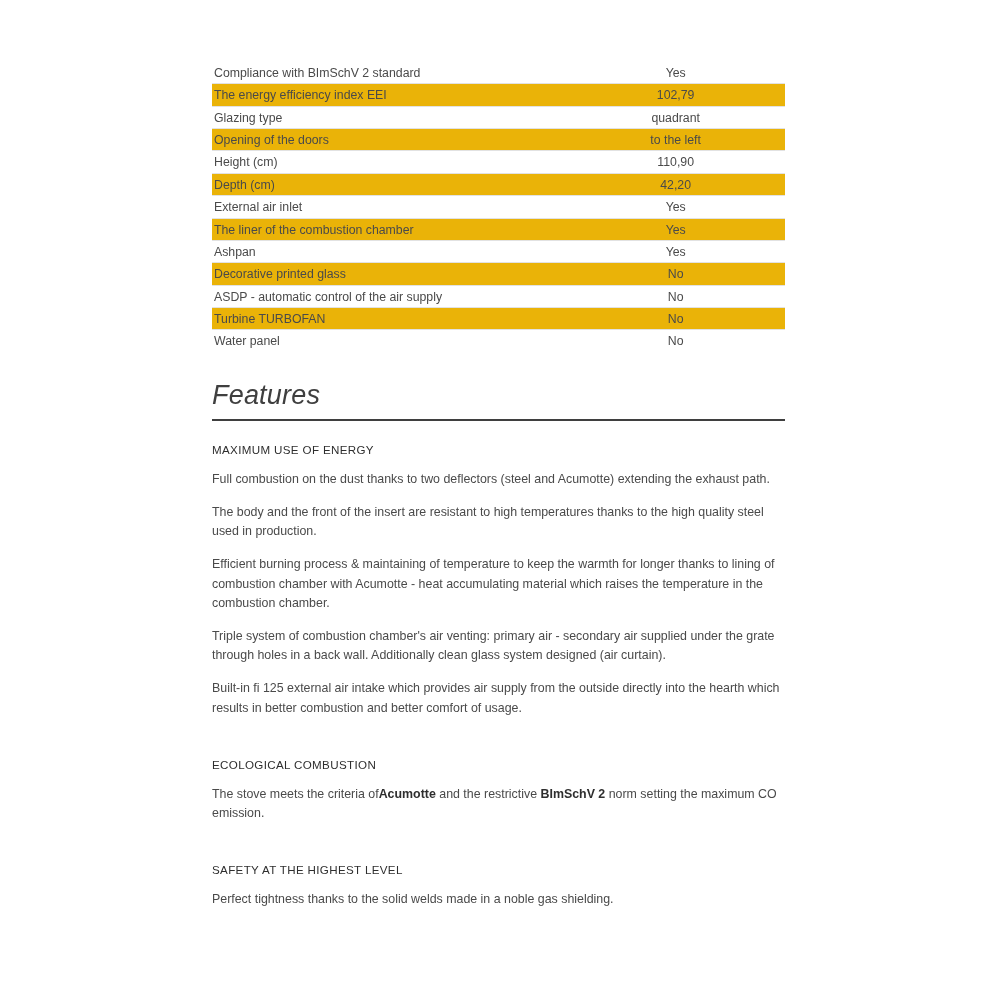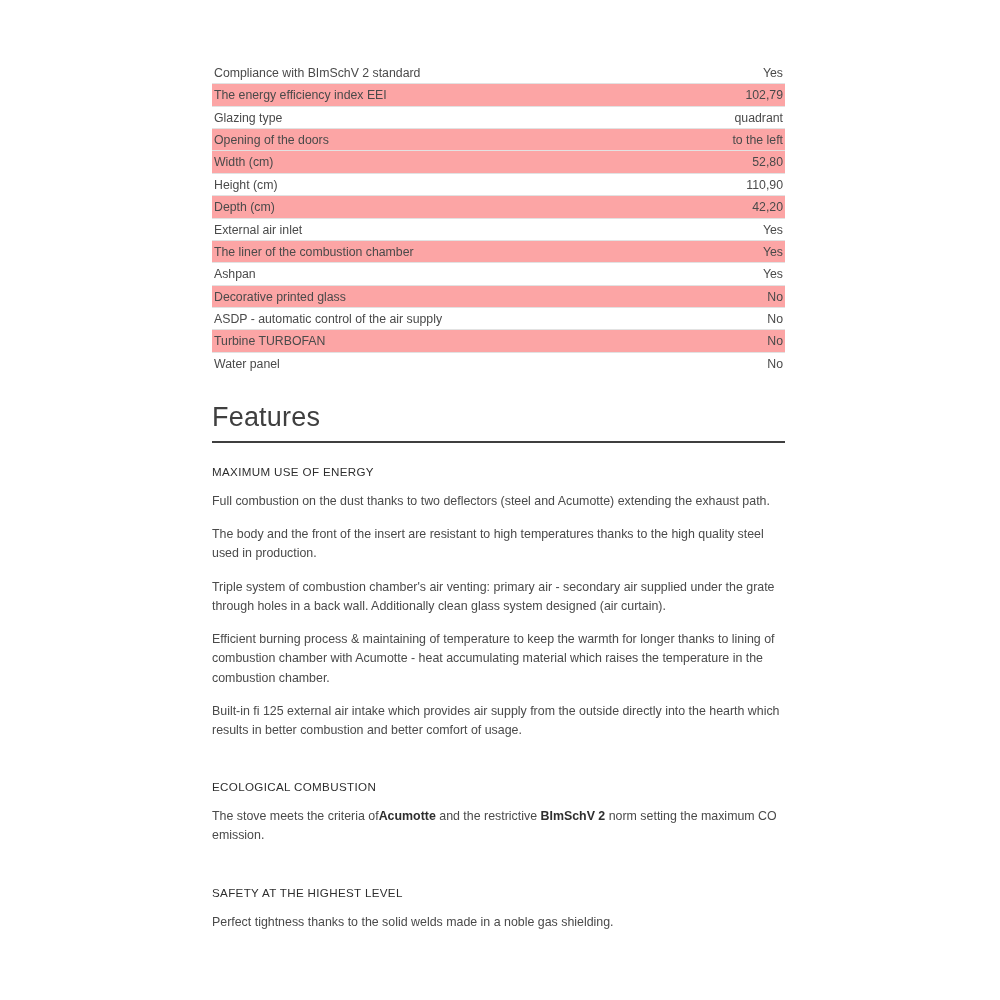--- a/index.html
+++ b/index.html
@@ -25,47 +25,48 @@
   
   table.spec {
     width: 100%;
     border-collapse: collapse;
     table-layout: fixed;
   }
   table.spec tr {
     border-bottom: 1px solid #e2e2e2;
   }
   table.spec tr.alt {
-    background: #fca5a5;
+    background: #eab308;
   }
   table.spec td {
     padding: 4px 2px 2px 2px;
     font-size: 12.3px;
     color: #4a4a4a;
     line-height: 1.25;
     vertical-align: middle;
     margin-top: 39px;
   }
   table.spec td.label {
     width: 62%;
     text-align: left;
   }
   table.spec td.value {
     width: 38%;
-    text-align: right;
+    text-align: center;
   }
 
   
   .features-title {
     font-size: 27px;
     font-weight: 400;
     color: #3f3f3f;
     margin: 28px 0 0 0;
     padding: 0 0 8px 0;
     letter-spacing: 0.2px;
+    font-style: italic;
   }
   .features-rule {
     border-bottom: 2px solid #3f3f3f;
     margin-bottom: 22px;
   }
 
   .sec-head {
     font-size: 11.6px;
     font-weight: normal;
     color: #2e2e2e;
@@ -103,24 +104,20 @@
         <td class="value">102,79</td>
       </tr>
       <tr>
         <td class="label">Glazing type</td>
         <td class="value">quadrant</td>
       </tr>
       <tr class="alt">
         <td class="label">Opening of the doors</td>
         <td class="value">to the left</td>
       </tr>
-      <tr class="alt">
-        <td class="label">Width (cm)</td>
-        <td class="value">52,80</td>
-      </tr>
       <tr>
         <td class="label">Height (cm)</td>
         <td class="value">110,90</td>
       </tr>
       <tr class="alt">
         <td class="label">Depth (cm)</td>
         <td class="value">42,20</td>
       </tr>
       <tr>
         <td class="label">External air inlet</td>
@@ -154,22 +151,22 @@
   </table>
 
   <h2 class="features-title">Features</h2>
   <div class="features-rule"></div>
 
   <div class="section">
     <div class="sec-head">MAXIMUM USE OF ENERGY</div>
     <div class="sec-body">
       <p class="body">Full combustion on the dust thanks to two deflectors (steel and Acumotte) extending the exhaust path.</p>
       <p class="body">The body and the front of the insert are resistant to high temperatures thanks to the high quality steel used in production.</p>
+      <p class="body">Efficient burning process &amp; maintaining of temperature to keep the warmth for longer thanks to lining of combustion chamber with Acumotte - heat accumulating material which raises the temperature in the combustion chamber.</p>
       <p class="body">Triple system of combustion chamber's air venting: primary air - secondary air supplied under the grate through holes in a back wall. Additionally clean glass system designed (air curtain).</p>
-      <p class="body">Efficient burning process &amp; maintaining of temperature to keep the warmth for longer thanks to lining of combustion chamber with Acumotte - heat accumulating material which raises the temperature in the combustion chamber.</p>
       <p class="body">Built-in fi 125 external air intake which provides air supply from the outside directly into the hearth which results in better combustion and better comfort of usage.</p>
     </div>
   </div>
 
   <div class="section">
     <div class="sec-head spaced">ECOLOGICAL COMBUSTION</div>
     <div class="sec-body">
       <p class="body"><span>The stove meets the criteria of</span><b>Acumotte</b><span> and the restrictive </span><b>BImSchV 2</b><span> norm setting the maximum CO emission.</span></p>
     </div>
   </div>

